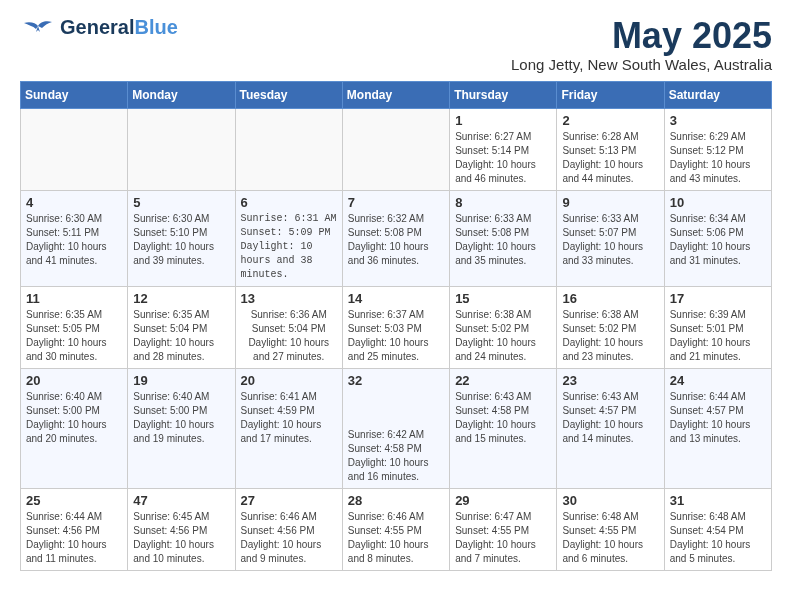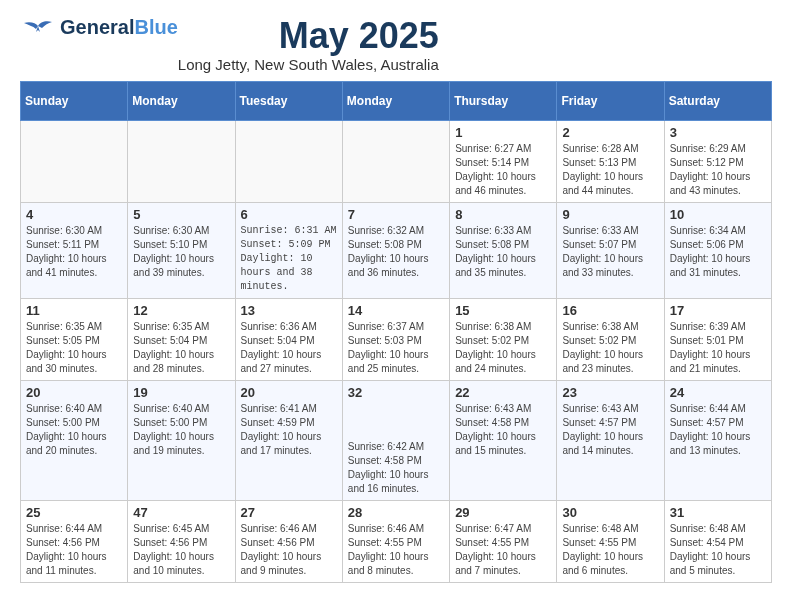--- a/index.html
+++ b/index.html
@@ -1,26 +1,26 @@
 <!DOCTYPE html>
 <html><head>
   <meta charset="utf-8">
   <style>
     * { box-sizing: border-box; margin: 0; padding: 0; }
     body { font-family: Arial, sans-serif; background: #fff; width: 792px; min-height: 612px; }
     .container { padding: 16px 20px; }
-    .header { display: flex; align-items: flex-start; margin-bottom: 8px; }
+    .header { display: flex; align-items: flex-start; justify-content: space-between; margin-bottom: 8px; }
     .logo { display: flex; flex-direction: column; align-items: flex-start; }
     .logo-row { display: flex; align-items: center; gap: 4px; }
     .title-block { text-align: right; }
     .month-title { font-size: 36px; font-weight: bold; color: #1a3a5c; line-height: 1.1; }
     .location { font-size: 15px; color: #333; }
     table { width: 100%; border-collapse: collapse; }
     thead tr { background: #3a6db5; }
-    thead th { color: #fff; font-size: 12px; font-weight: bold; padding: 12px 4px; text-align: left; border: 1px solid #5a8dd0; }
+    thead th { color: #fff; font-size: 12px; font-weight: bold; padding: 6px 4px; text-align: left; border: 1px solid #5a8dd0; }
     tbody td { border: 1px solid #ccc; vertical-align: top; padding: 4px 5px; font-size: 10.5px; color: #333; width: calc(100%/7); min-height: 80px; }
     .day-num { font-size: 13px; font-weight: bold; display: block; margin-bottom: 2px; }
     .day-info { font-size: 10px; color: #444; line-height: 1.4; }
     tbody tr:nth-child(even) td { background: #f5f8ff; }
     tbody tr:nth-child(odd) td { background: #fff; }
     .empty { background: #f9f9f9 !important; }
     
     .bird-svg { width: 36px; height: 20px; }
   </style>
 </head>
@@ -133,21 +133,21 @@
 Daylight: 10 hours and 30 minutes.</div>
           </td>
           <td>
             <span class="day-num">12</span>
             <div class="day-info" style="white-space: pre-line;">Sunrise: 6:35 AM
 Sunset: 5:04 PM
 Daylight: 10 hours and 28 minutes.</div>
           </td>
           <td>
             <span class="day-num">13</span>
-            <div class="day-info" style="white-space: pre-line;">Sunrise: 6:36 AM
+            <div class="day-info" style="white-space: pre-line; text-align: center;">Sunrise: 6:36 AM
 Sunset: 5:04 PM
 Daylight: 10 hours and 27 minutes.</div>
           </td>
           <td>
             <span class="day-num">14</span>
             <div class="day-info" style="white-space: pre-line;">Sunrise: 6:37 AM
 Sunset: 5:03 PM
 Daylight: 10 hours and 25 minutes.</div>
           </td>
           <td>

